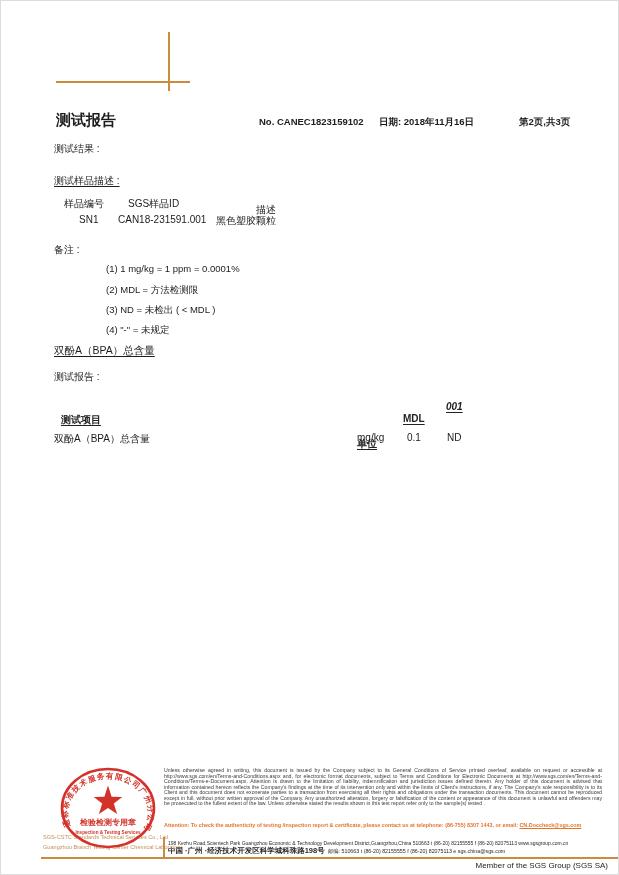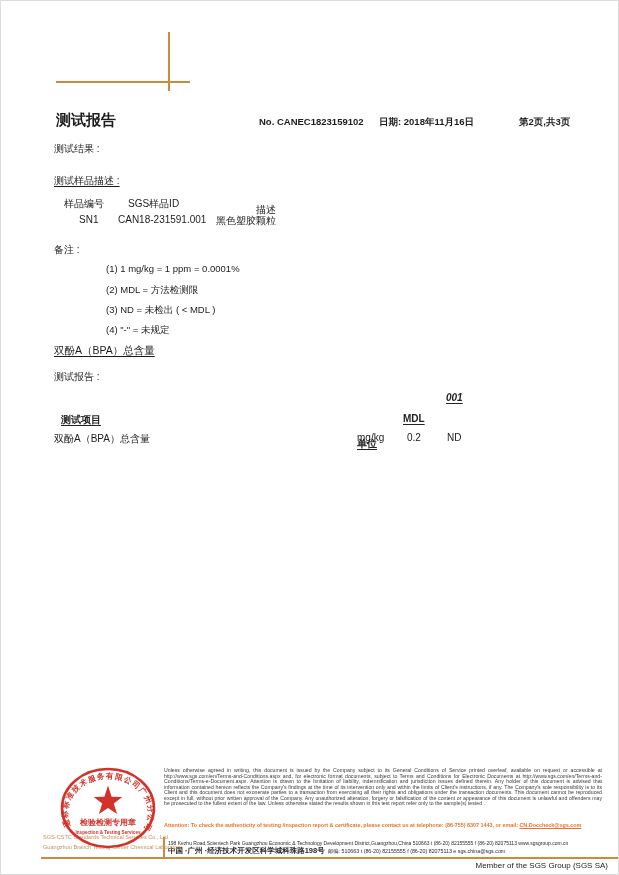--- a/index.html
+++ b/index.html
@@ -71,25 +71,25 @@
   <div class="abs note-line" style="left:105px;top:283px;">(2) MDL = 方法检测限</div>
   <div class="abs note-line" style="left:105px;top:303px;">(3) ND = 未检出 ( &lt; MDL )</div>
   <div class="abs note-line" style="left:105px;top:323px;">(4) "-" = 未规定</div>
 
   <div class="abs lbl under" style="left:53px;top:343px;font-size:10.5px;">双酚A（BPA）总含量</div>
   <div class="abs lbl" style="left:53px;top:369px;">测试报告 :</div>
 
   <div class="abs rt-h" style="left:60px;top:412px;">测试项目</div>
   <div class="abs rt-h" style="left:356px;top:436px;">单位</div>
   <div class="abs rt-h" style="left:402px;top:412px;">MDL</div>
-  <div class="abs rt-h rt-h-it" style="left:445px;top:391px;">001</div>
+  <div class="abs rt-h rt-h-it" style="left:445px;top:400px;">001</div>
 
   <div class="abs val" style="left:53px;top:431px;">双酚A（BPA）总含量</div>
   <div class="abs val" style="left:356px;top:431px;">mg/kg</div>
-  <div class="abs val" style="left:406px;top:431px;">0.2</div>
+  <div class="abs val" style="left:406px;top:431px;">0.1</div>
   <div class="abs val" style="left:446px;top:431px;">ND</div>
 
   <div class="abs company-line" style="top:833px;">SGS-CSTC Standards Technical Services Co., Ltd.</div>
   <div class="abs company-line" style="top:843px;">Guangzhou Branch Testing Center Chemical Laboratory</div>
 
   <svg class="abs stamp" width="102" height="88" viewBox="-51 -44 102 88">
     <defs>
       <path id="ringPath" d="M -36.5 20 A 40.5 34.5 0 1 1 36.5 20" fill="none"></path>
     </defs>
     <ellipse cx="0" cy="0" rx="46" ry="39" fill="none" stroke="#d23229" stroke-width="2.6"></ellipse>

